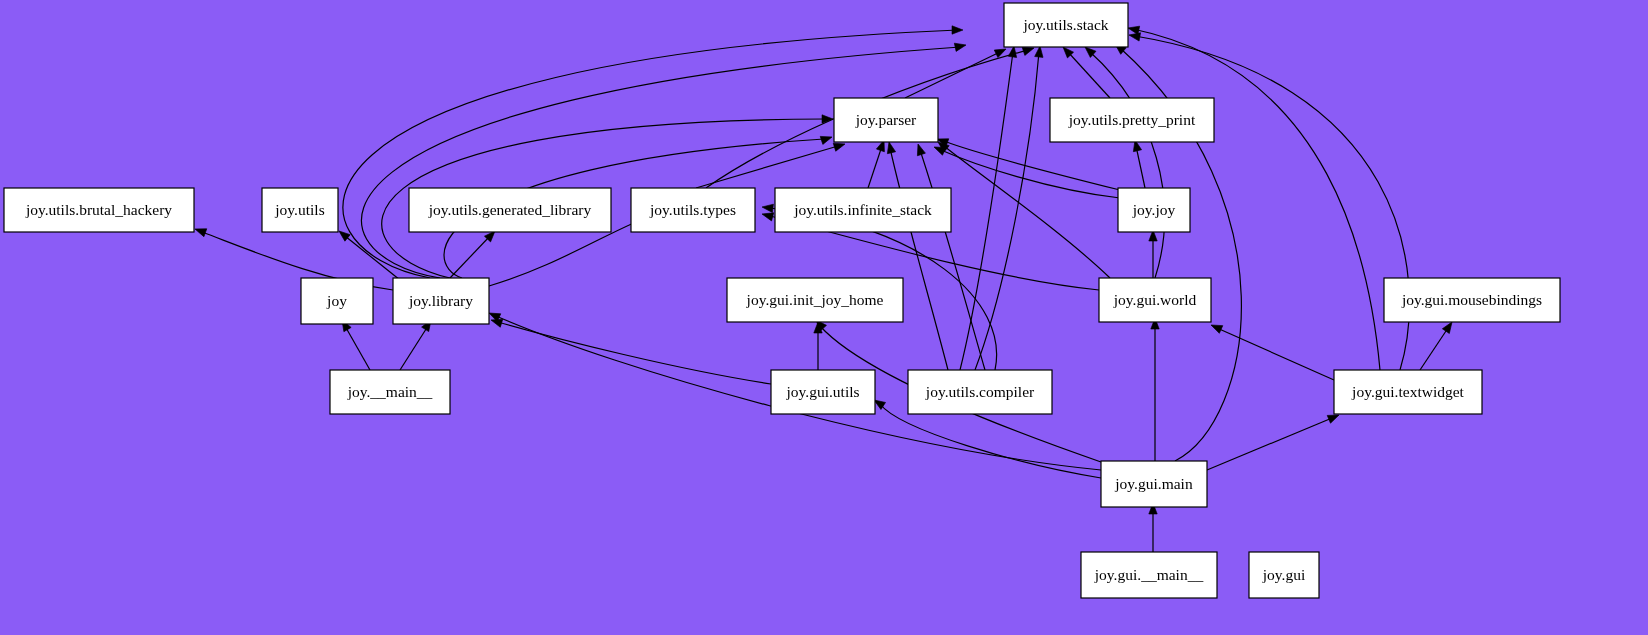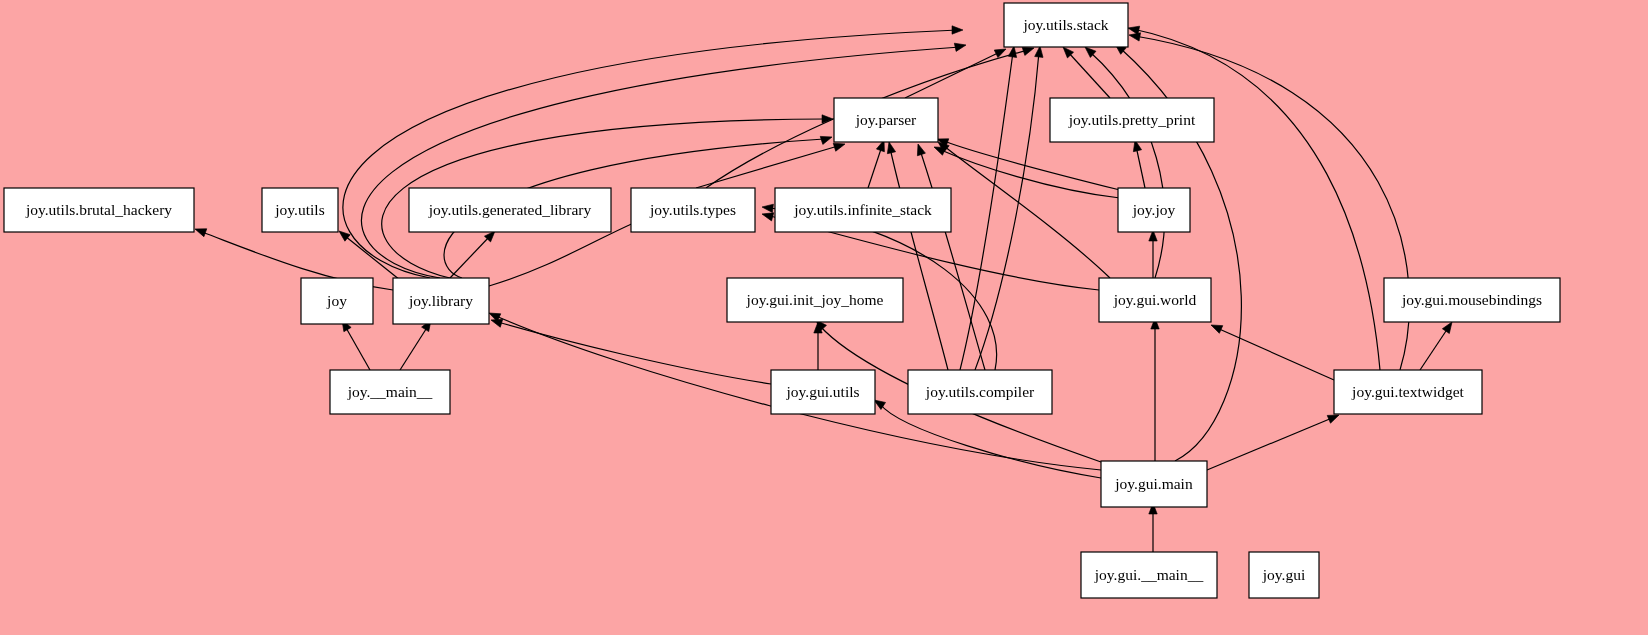--- a/index.html
+++ b/index.html
@@ -4,21 +4,21 @@
 <style>
   html, body {
     margin: 0;
     padding: 0;
     background: #ffffff;
   }
   #graph-root {
     position: relative;
     width: 1648px;
     height: 635px;
-    background: #fca5a5;
+    background: #8b5cf6;
     overflow: hidden;
     font-family: "Liberation Serif", "DejaVu Serif", serif;
   }
   svg#graph-canvas {
     position: absolute;
     left: 0;
     top: 0;
     width: 1648px;
     height: 635px;
     display: block;

